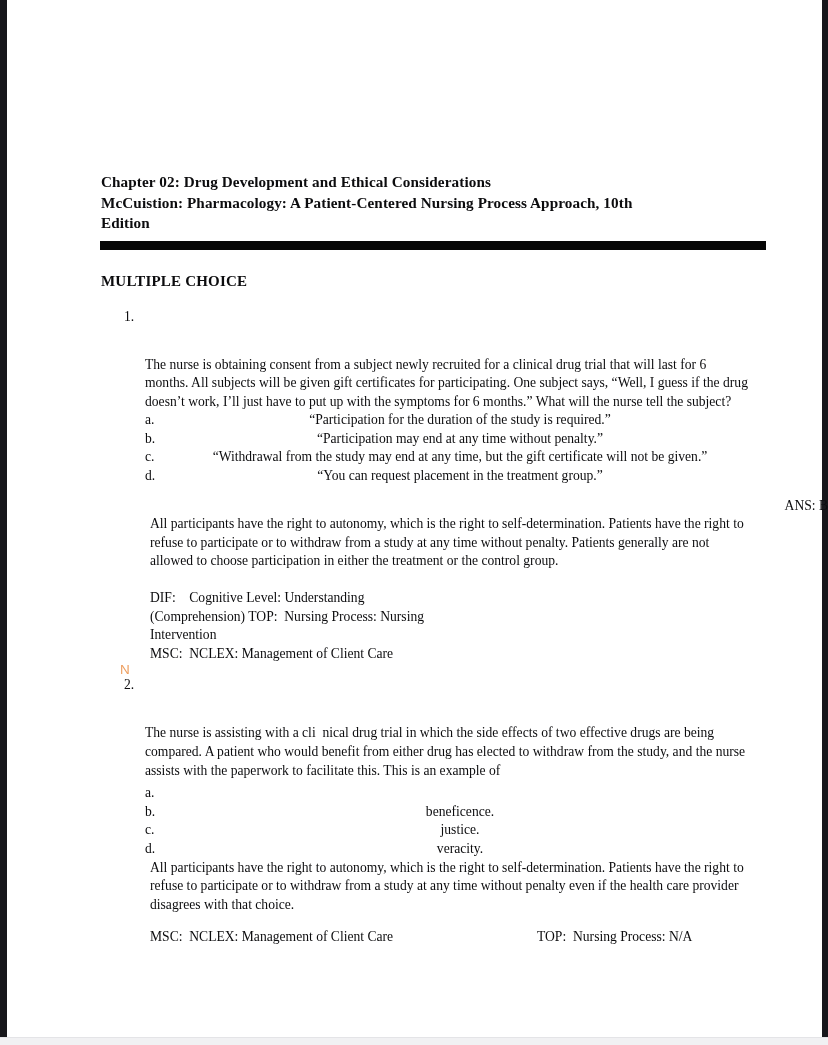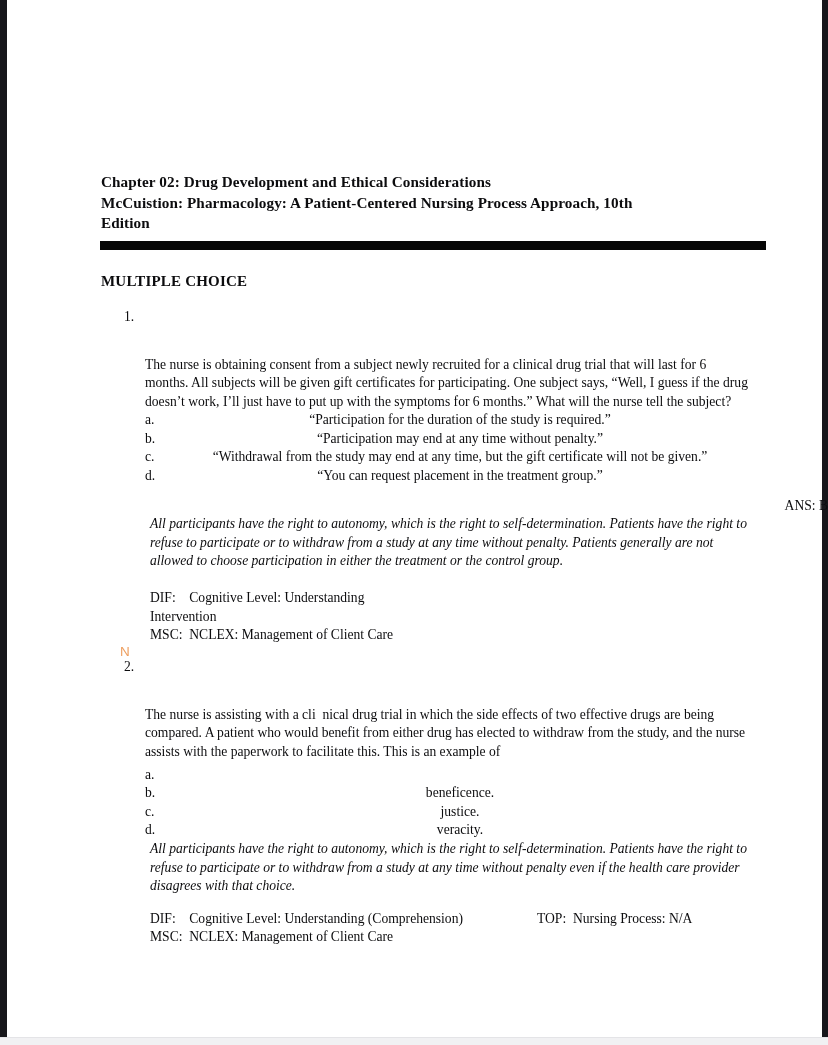--- a/index.html
+++ b/index.html
@@ -50,21 +50,21 @@
   .qnum { width: 21px; margin-left: 124px; flex: none; }
   .stem { width: 604px; white-space: pre-wrap; margin-top: 48px; }
 
   .options { margin-left: 145px; }
   .q2 .options { margin-top: 4px; }
   .option { display: flex; }
   .opt-letter { width: 25px; flex: none; }
   .opt-text { width: 580px; white-space: pre-wrap; text-align: center; }
 
   .ans { margin: 11px 0 0 150px; white-space: pre-wrap; text-align: right; }
-  .rationale { margin: 0 0 0 150px; width: 602px; font-style: italic; }
+  .rationale { margin: 0 0 0 150px; width: 602px; }
 
   .meta { margin: 18px 0 0 150px; }
   .q2 .meta { margin-top: 14px; }
   .meta-line { white-space: pre-wrap; }
   .meta-row { position: relative; }
   .meta-right { position: absolute; left: 387px; top: 0; white-space: pre-wrap; }
 
   .watermark-n {
     position: absolute; left: 120px; top: -13px;
     color: #ee9f60;
@@ -111,20 +111,21 @@
       </div>
       <div class="option">
         <div class="opt-letter">d.</div>
         <div class="opt-text">“You can request placement in the treatment group.”</div>
       </div>
     </div>
     <div class="ans">ANS: B</div>
     <div class="rationale">All participants have the right to autonomy, which is the right to self-determination. Patients have the right to refuse to participate or to withdraw from a study at any time without penalty. Patients generally are not allowed to choose participation in either the treatment or the control group.</div>
     <div class="meta">
       <div class="meta-line">DIF:    Cognitive Level: Understanding</div>
+      <div class="meta-line">(Comprehension) TOP:  Nursing Process: Nursing</div>
       <div class="meta-line">Intervention</div>
       <div class="meta-line">MSC:  NCLEX: Management of Client Care</div>
     </div>
   </div>
 
   <div class="question q2">
     <div class="watermark-n">N</div>
     <div class="qrow">
       <div class="qnum">2.</div>
       <div class="stem">The nurse is assisting with a cli  nical drug trial in which the side effects of two effective drugs are being compared. A patient who would benefit from either drug has elected to withdraw from the study, and the nurse assists with the paperwork to facilitate this. This is an example of</div>
@@ -142,20 +143,19 @@
         <div class="opt-text">justice.</div>
       </div>
       <div class="option">
         <div class="opt-letter">d.</div>
         <div class="opt-text">veracity.</div>
       </div>
     </div>
     <div class="rationale">All participants have the right to autonomy, which is the right to self-determination. Patients have the right to refuse to participate or to withdraw from a study at any time without penalty even if the health care provider disagrees with that choice.</div>
     <div class="meta">
       <div class="meta-row">
-        <span class="meta-line">DIF:    Cognitive Level: Understanding (Comprehension)</span>
         <span class="meta-line meta-right">TOP:  Nursing Process: N/A</span>
       </div>
       <div class="meta-line">MSC:  NCLEX: Management of Client Care</div>
     </div>
   </div>
 
 </div>
 
 </body></html>

